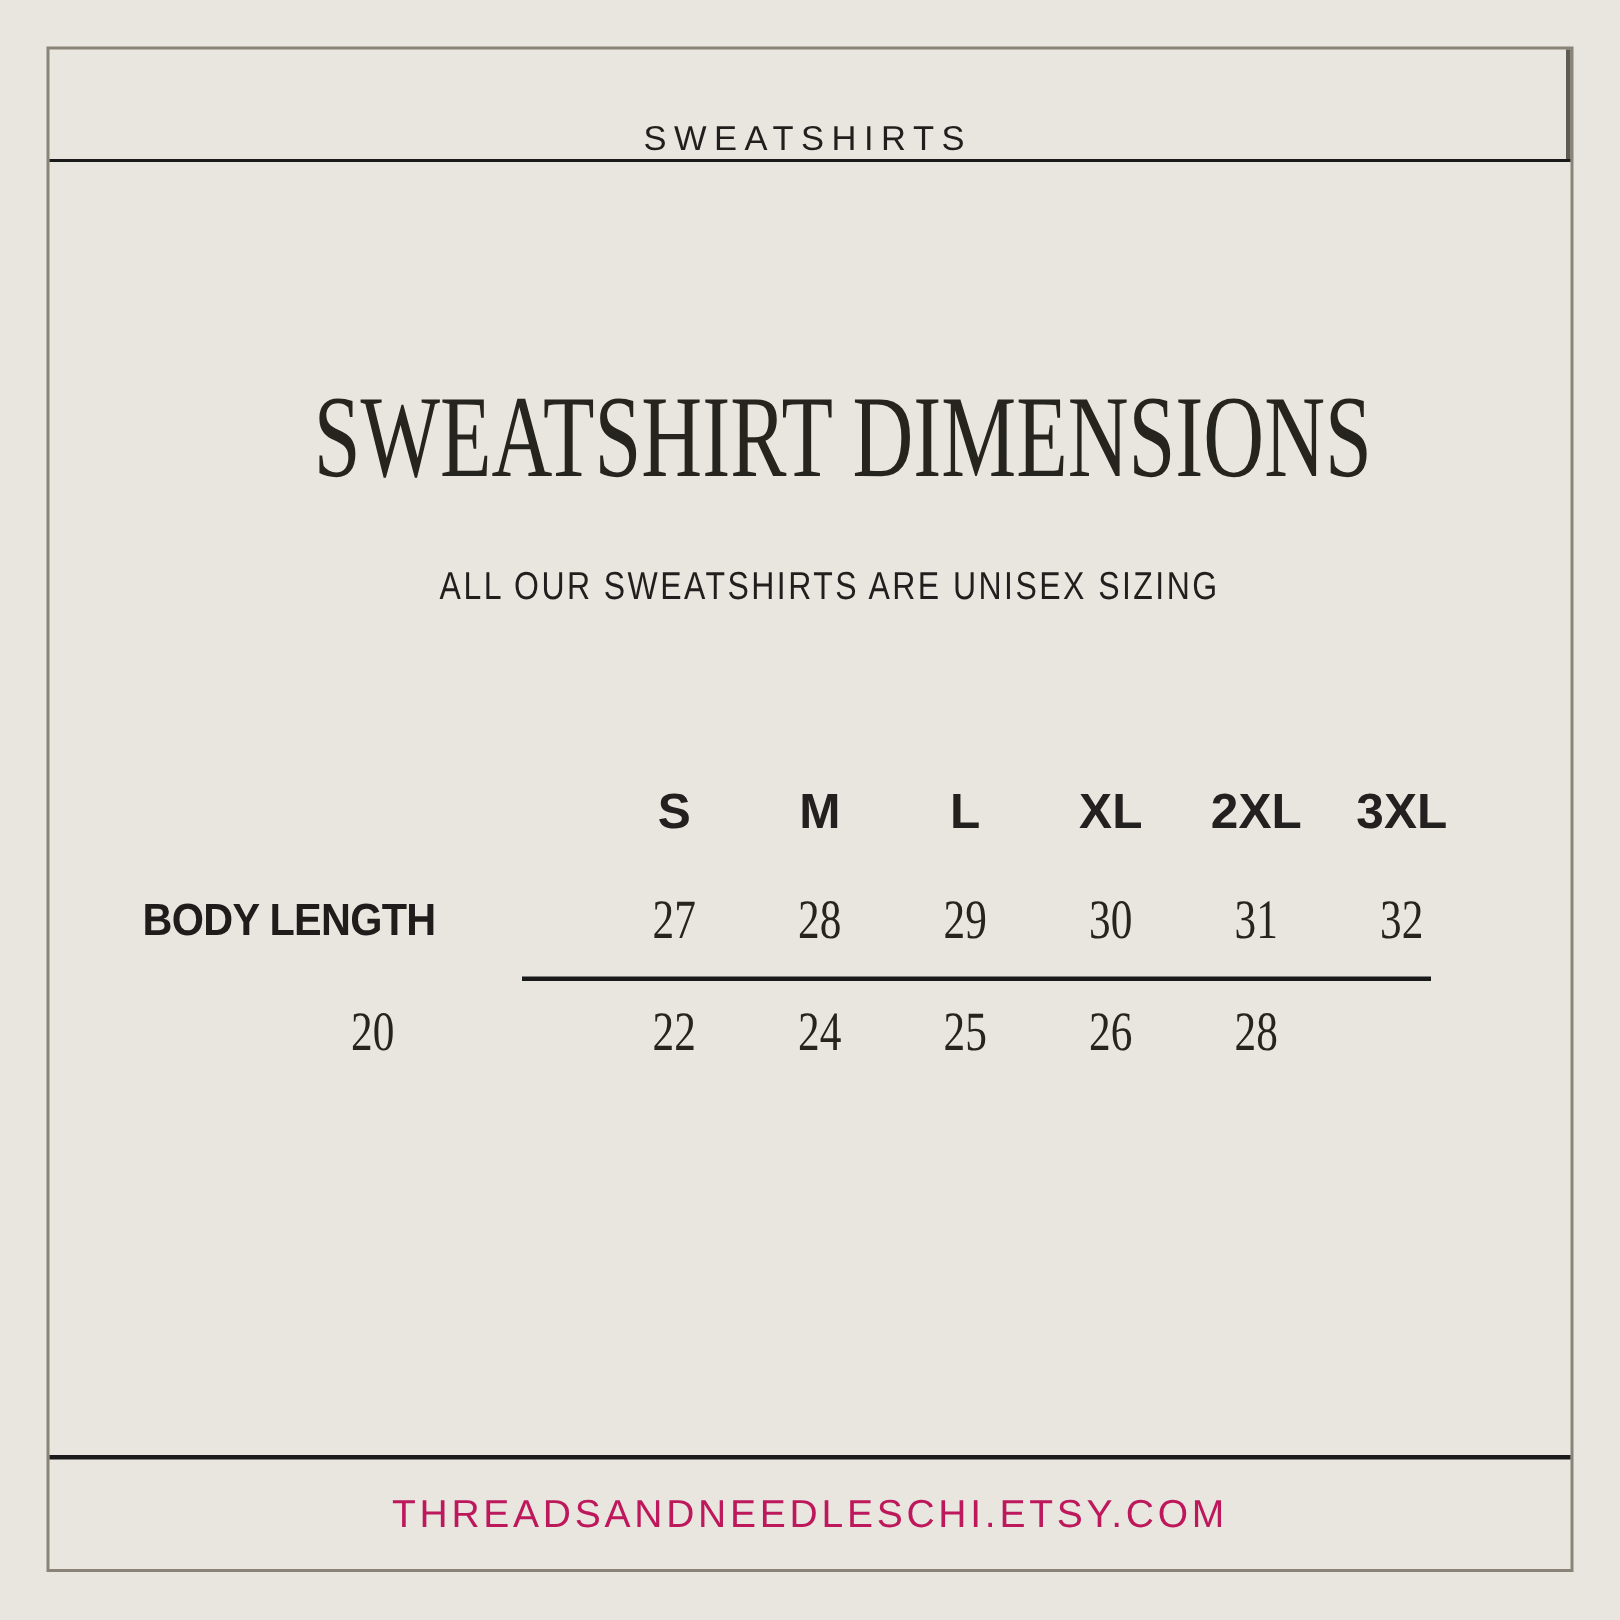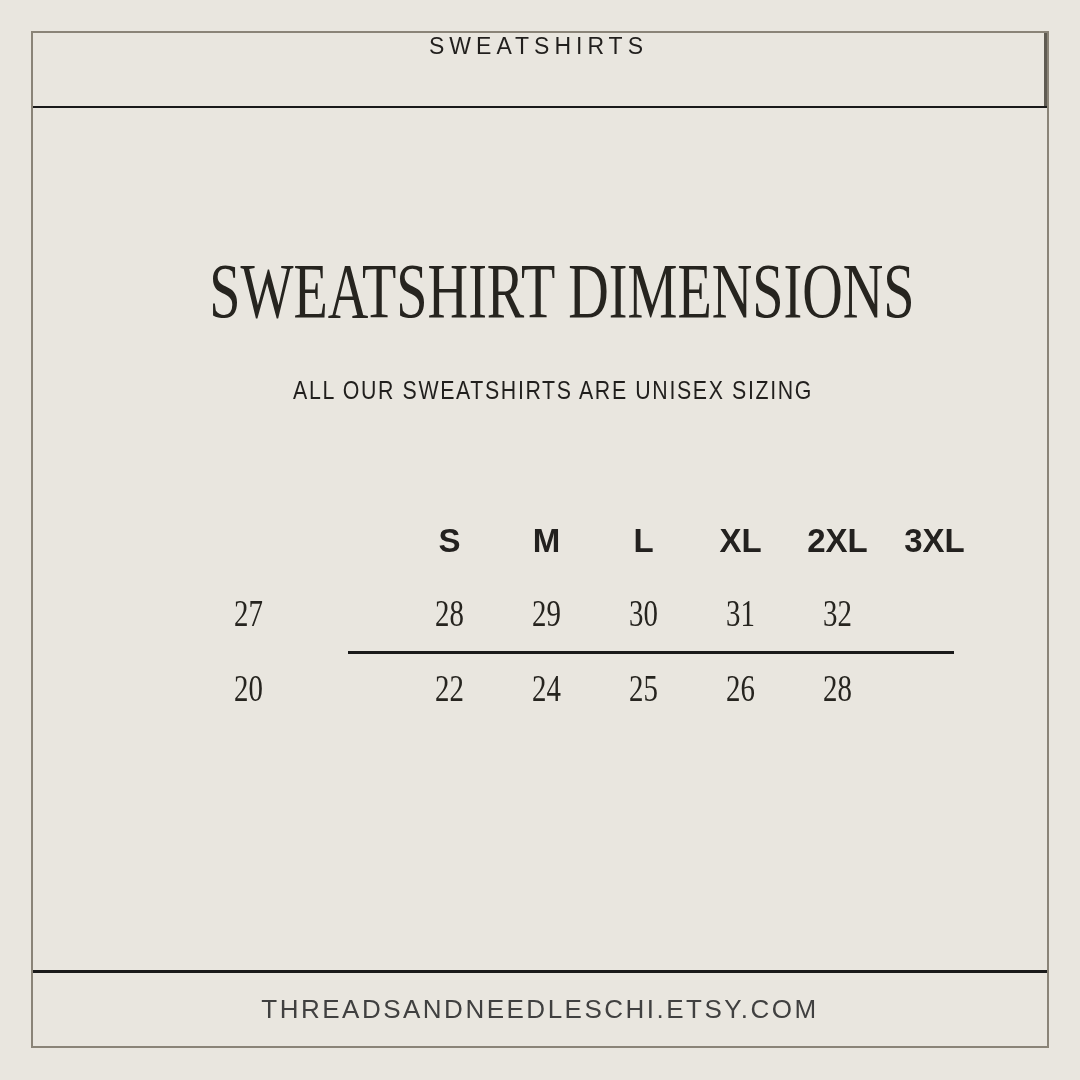--- a/index.html
+++ b/index.html
@@ -26,21 +26,21 @@
   .header-bar {
     position: absolute;
     top: 0; left: 0; right: 0;
     height: 73px;
     border-bottom: 2px solid #1a1a1a;
     display: flex;
   }
   .header-cell {
     flex: 1 1 0;
     display: flex;
-    align-items: flex-start;
+    align-items: flex-end;
     justify-content: center;
   }
   .header-cell.left { border-right: 3px solid #5f5b52; }
   .header-label {
     font-size: 23px;
     letter-spacing: 5px;
     font-weight: 400;
     white-space: nowrap;
   }
   
@@ -133,21 +133,21 @@
     border-top: 3px solid #1a1a1a;
     display: flex;
     align-items: center;
     justify-content: center;
   }
   .footer-text {
     font-size: 26px;
     letter-spacing: 2.5px;
     font-weight: 400;
     white-space: nowrap;
-    color: #404040;
+    color: #be185d;
   }
 </style>
 </head>
 <body>
 
 <div class="canvas">
   <div class="frame">
 
     <div class="header-bar">
       <div class="header-cell left">
@@ -168,20 +168,23 @@
         <div class="t-cell row-label-cell"></div>
         <div class="t-cell size-head">S</div>
         <div class="t-cell size-head">M</div>
         <div class="t-cell size-head">L</div>
         <div class="t-cell size-head">XL</div>
         <div class="t-cell size-head">2XL</div>
         <div class="t-cell size-head">3XL</div>
       </div>
 
       <div class="t-row row-body">
+        <div class="t-cell row-label-cell">
+          <span class="row-label">BODY LENGTH</span>
+        </div>
         <div class="t-cell"><span class="num">27</span></div>
         <div class="t-cell"><span class="num">28</span></div>
         <div class="t-cell"><span class="num">29</span></div>
         <div class="t-cell"><span class="num">30</span></div>
         <div class="t-cell"><span class="num">31</span></div>
         <div class="t-cell"><span class="num">32</span></div>
       </div>
 
       <div class="table-divider"></div>
 

